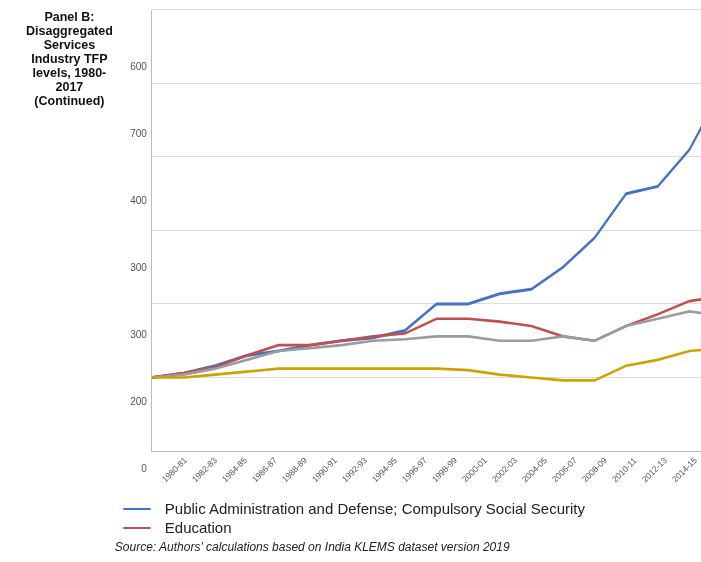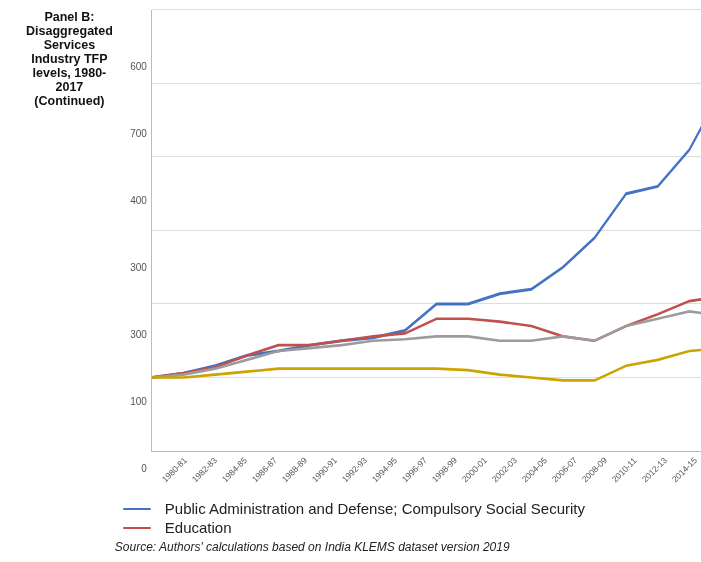--- a/index.html
+++ b/index.html
@@ -125,21 +125,21 @@
 
   <div class="chart-area">
     <div class="chart-wrapper">
 
       <div class="y-axis">
         <span class="y-label">600</span>
         <span class="y-label">700</span>
         <span class="y-label">400</span>
         <span class="y-label">300</span>
         <span class="y-label">300</span>
-        <span class="y-label">100</span>
+        <span class="y-label">200</span>
         <span class="y-label">0</span>
       </div>
 
       <div class="chart-inner">
         <div class="grid-and-lines">
 
           <div class="grid-line" style="bottom: 16.67%;"></div>
           <div class="grid-line" style="bottom: 33.33%;"></div>
           <div class="grid-line" style="bottom: 50%;"></div>
           <div class="grid-line" style="bottom: 66.67%;"></div>

